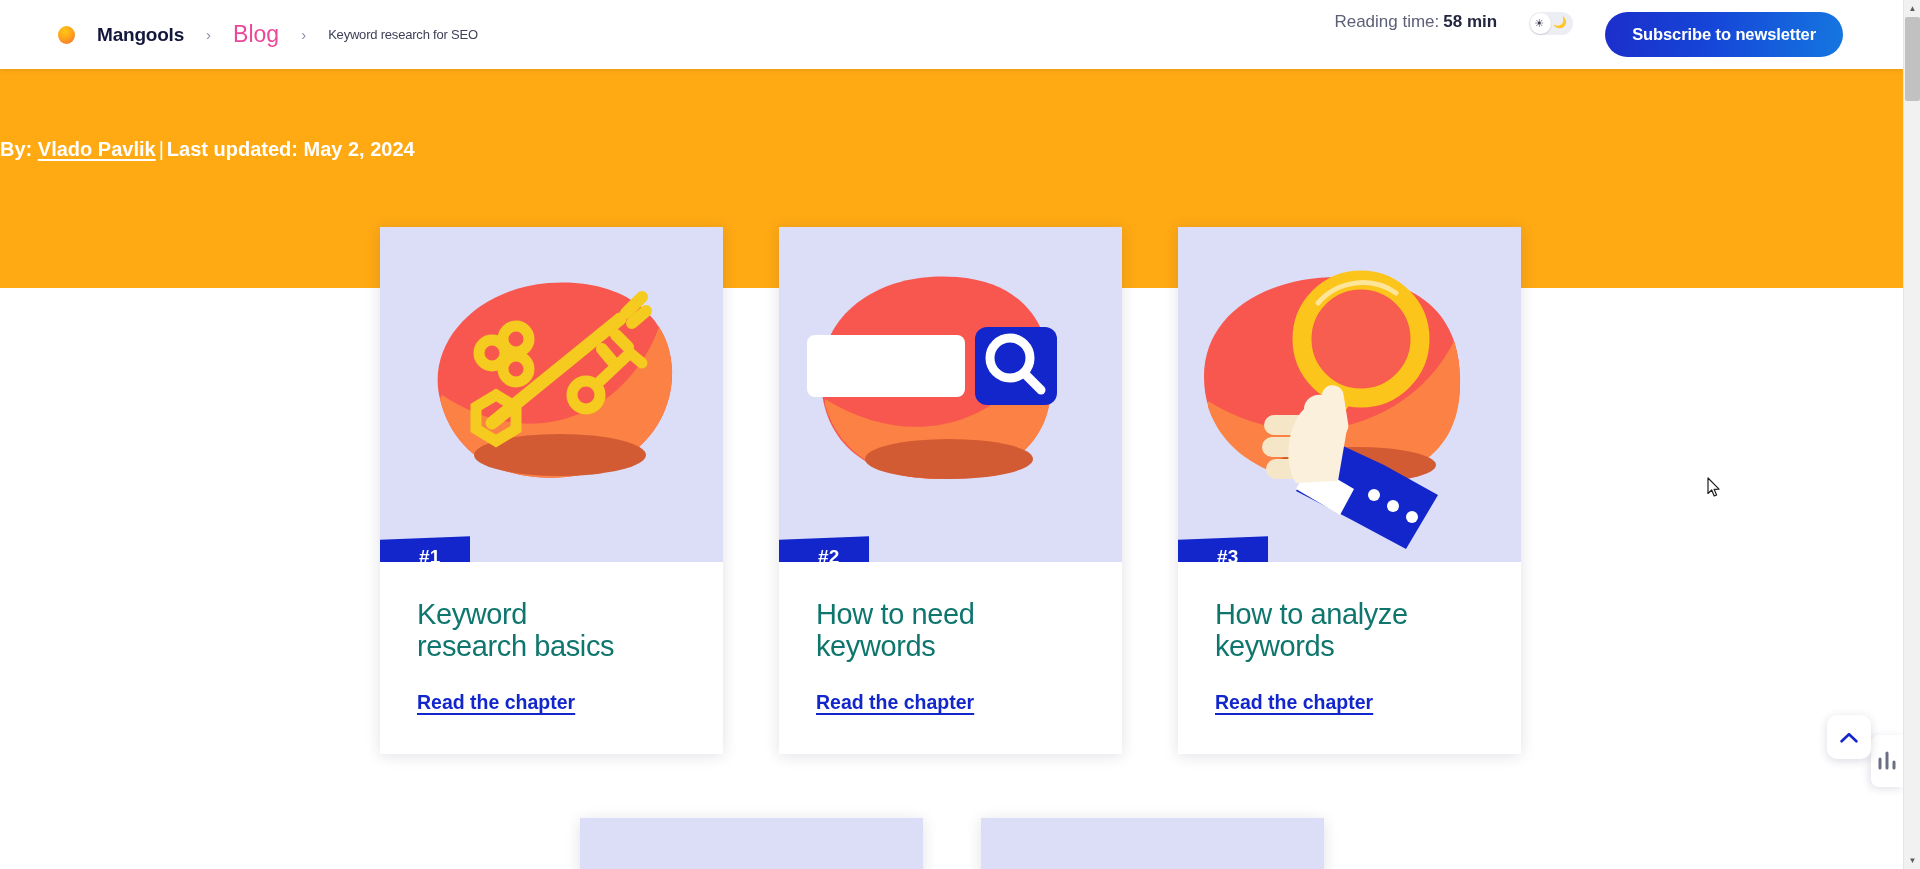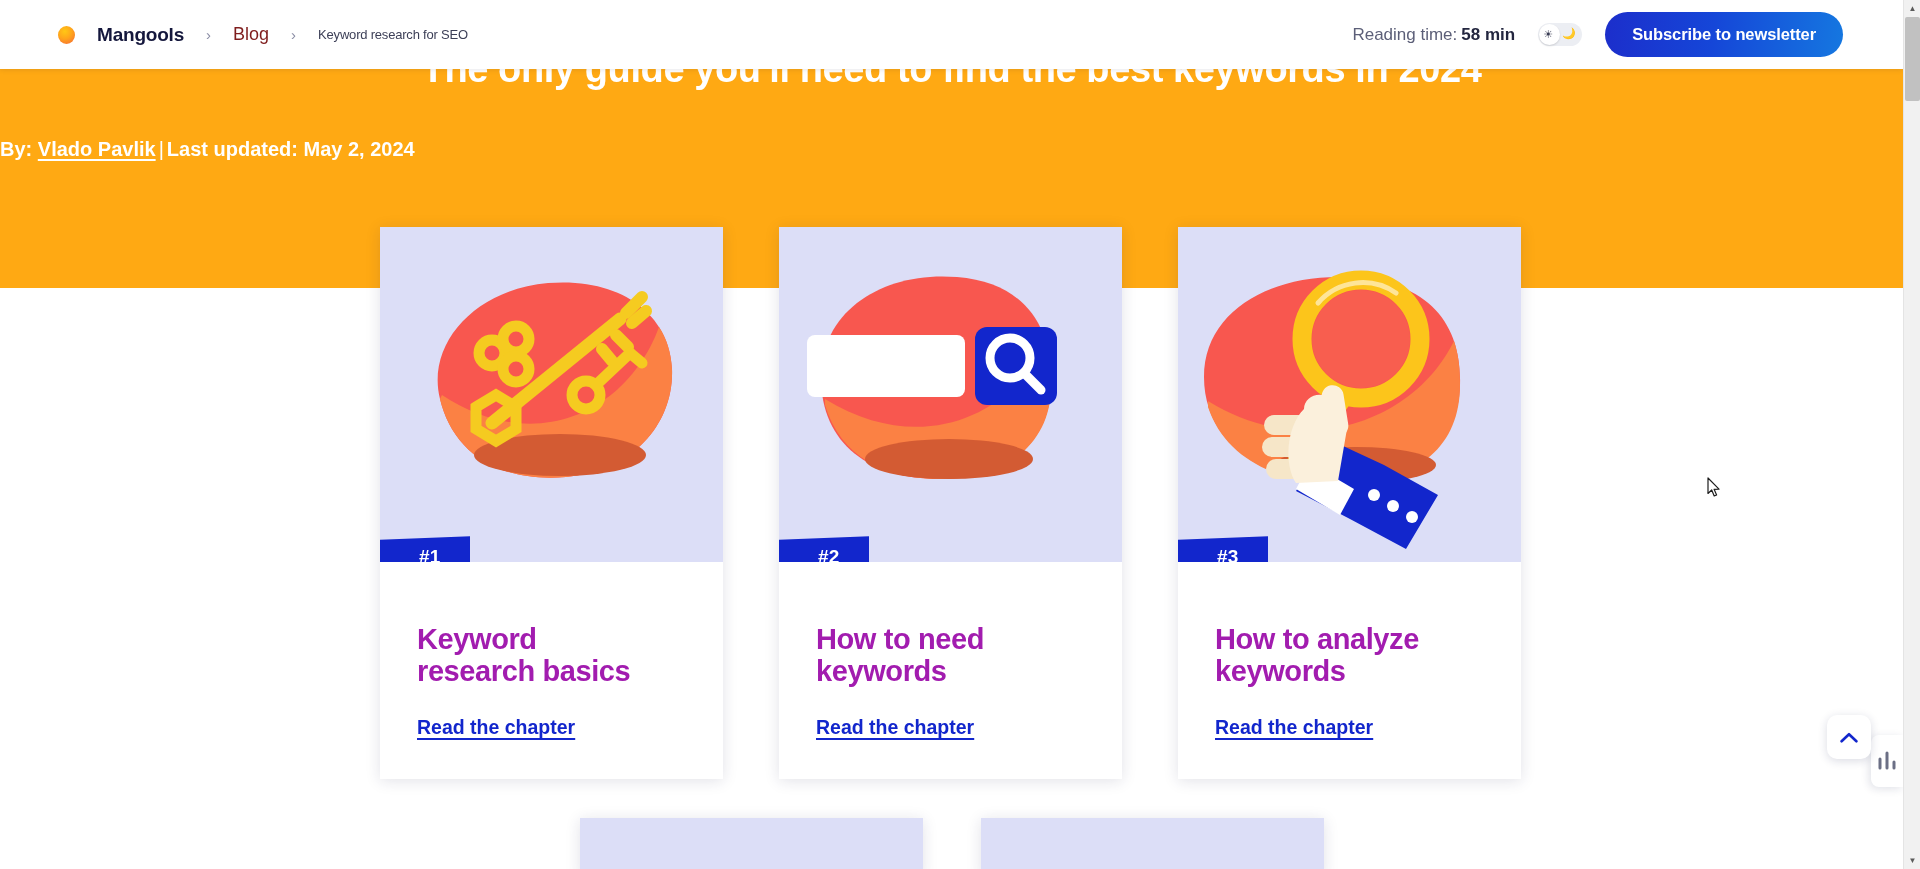--- a/index.html
+++ b/index.html
@@ -47,31 +47,31 @@
     width: 17px; height: 18px; border-radius: 50%;
     background: radial-gradient(circle at 40% 30%, #ffc715 0%, #ffa41b 45%, #f4663a 100%);
     display: inline-block;
   }
   .bc-brand {
     font-size: 19px; font-weight: 700; color: #14173c;
     letter-spacing: -0.2px;
   }
   .bc-sep { font-size: 15px; color: #8a8da5; font-weight: 400; }
   .bc-link {
-    font-size: 18px; color: #7f1d1d; font-weight: 400;
+    font-size: 23px; color: #ec4899; font-weight: 400;
     text-decoration: none; cursor: pointer;
   }
   .bc-current {
     font-size: 13px; font-weight: 400; color: #3c3f57;
     letter-spacing: -0.2px;
   }
 
   .topbar-right {
-    margin-left: auto; display: flex; align-items: center;
-    margin-right: 60px; gap: 23px;
+    margin-left: auto; display: flex; 
+    margin-right: 60px; gap: 32px;
   }
   .reading-time {
     font-size: 17px; color: #5c5f78; white-space: nowrap;
   }
   .reading-time b { color: #23263f; font-weight: 700; margin-left: 4px; }
 
   .theme-toggle {
     width: 44px; height: 23px; border-radius: 12px;
     background: #eceef3;
     display: flex; align-items: center;
@@ -152,23 +152,23 @@
     display: flex; align-items: center;
     z-index: 5;
   }
   .card-badge span {
     transform: skewY(2.2deg);
     color: #ffffff; font-size: 19px; font-weight: 700;
     margin-left: 39px; letter-spacing: 0.2px;
   }
   .card-body { padding: 36px 37px 40px 37px; }
   .card-title {
-    font-size: 29px; font-weight: 700; color: #a21caf;
+    font-size: 29px; font-weight: 400; color: #0f766e;
     line-height: 1.12; letter-spacing: -0.4px;
-    margin-bottom: 28px; white-space: pre-line; margin-top: 25px;
+    margin-bottom: 28px; white-space: pre-line;
   }
   .card-link {
     font-size: 19.5px; font-weight: 700; color: #1226cc;
     text-decoration: underline; text-underline-offset: 4px;
     text-decoration-thickness: 2px; cursor: pointer;
   }
 
   
   .illus { position: absolute; inset: 0; width: 100%; height: 100%; }
 
@@ -211,21 +211,20 @@
   
   .cursor {
     position: absolute; left: 1707px; top: 477px;
     z-index: 300; pointer-events: none;
   }
 </style>
 </head>
 <body>
 
 <div class="hero">
-  <div class="hero-title">The only guide you'll need to find the best keywords in 2024</div>
   <div class="hero-byline">
     <span>By:</span>
     <a>Vlado Pavlik</a><span class="sepbar">|</span><span>Last updated: May 2, 2024</span>
   </div>
 </div>
 
 <div class="cards-row">
 
   <div class="card">
     <div class="card-img">

